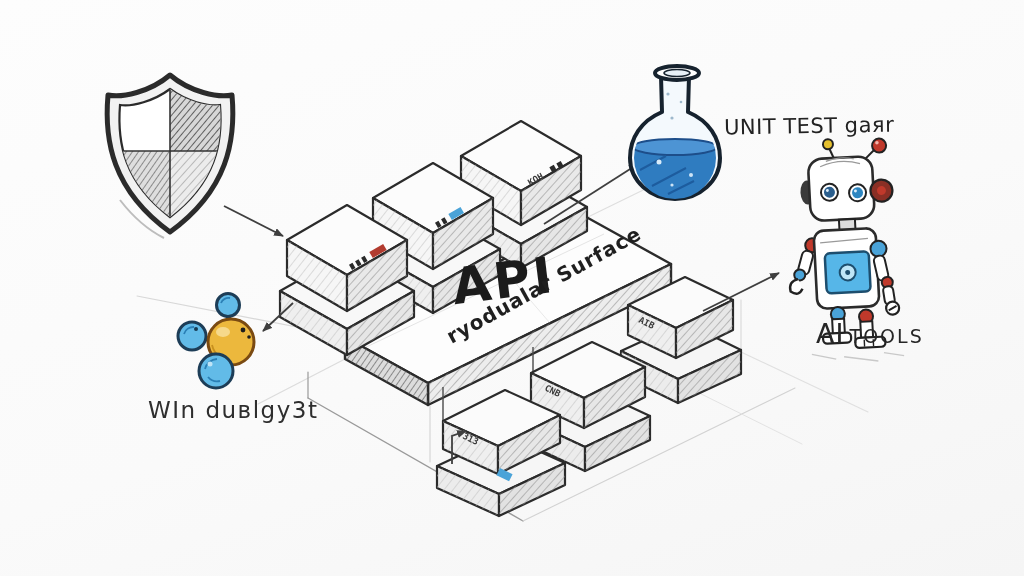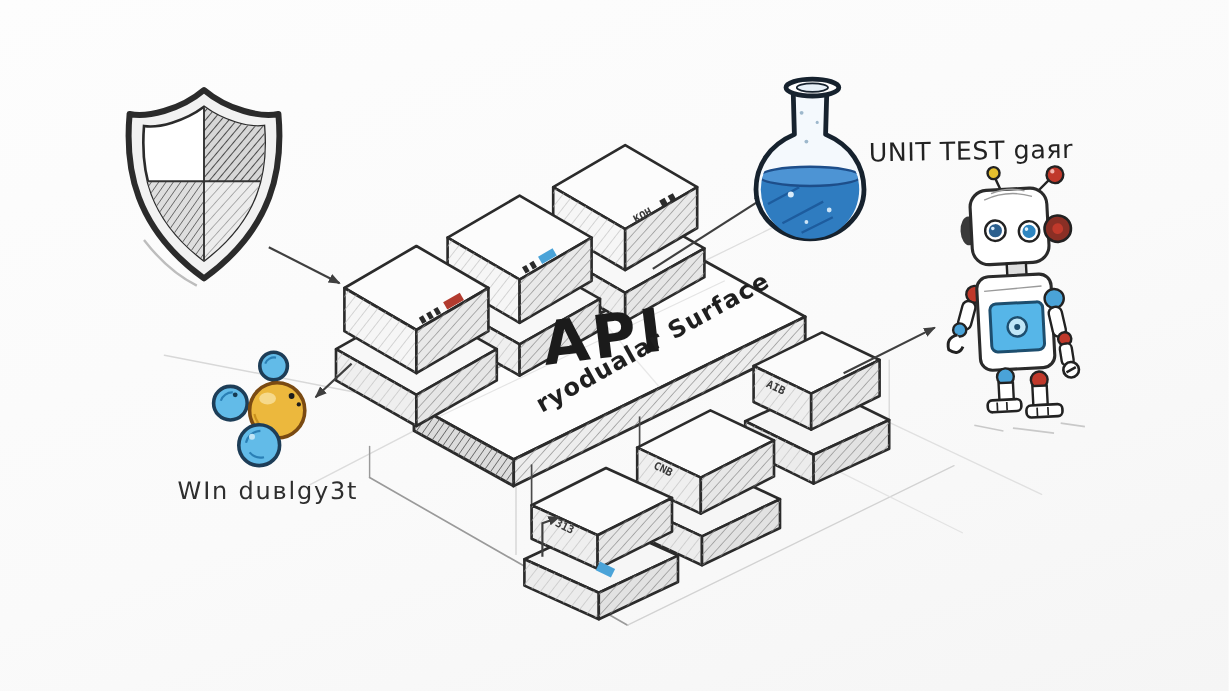--- a/index.html
+++ b/index.html
@@ -15,21 +15,21 @@
     color:#1b1b1b;transform:rotate(-7deg);
   }
   .api-subtitle{
     left:448px;top:326px;font-size:20px;font-weight:600;letter-spacing:1px;
     color:#1f1f1f;transform:rotate(-29deg);transform-origin:left center;
   }
   .unit-test{left:724px;top:114px;font-size:21px;letter-spacing:.5px;transform:rotate(-1deg);}
   .ai-tools{left:816px;top:318px;}
   .ai-tools .ai-main{font-size:27px;letter-spacing:1px;color:#262626;}
   .ai-tools .ai-sub{font-size:19px;letter-spacing:2px;color:#262626;}
-  .molecule-lbl{left:148px;top:397px;font-size:20px;letter-spacing:1.5px;color:#2e2e2e;}
+  .molecule-lbl{left:148px;top:397px;font-size:23px;letter-spacing:1.5px;color:#2e2e2e;}
 </style>
 </head>
 <body>
 
 <div id="stage">
 
 <svg id="art" width="1024" height="576" viewBox="0 0 1024 576">
   <defs>
     <pattern id="hDark" patternUnits="userSpaceOnUse" width="5" height="5" patternTransform="rotate(40)">
       <line x1="0" y1="0" x2="0" y2="5" stroke="#4a4a4a" stroke-width="1.7"></line>
@@ -298,15 +298,19 @@
     <rect x="856" y="322" width="12" height="16" fill="#fff" stroke="#222" stroke-width="2"></rect>
     <rect x="850" y="338" width="30" height="10" rx="4" fill="#fff" stroke="#222" stroke-width="2.2"></rect>
     <line x1="859" y1="340" x2="859" y2="347" stroke="#222" stroke-width="1.4"></line>
     <line x1="868" y1="340" x2="868" y2="347" stroke="#222" stroke-width="1.4"></line>
   </g>
 </svg>
 
   <div class="lbl api-title">API</div>
   <div class="lbl api-subtitle">ryodualar Surface</div>
   <div class="lbl unit-test">UNIT TEST gaяr</div>
+  <div class="lbl ai-tools">
+    <span class="ai-main">AI</span>
+    <span class="ai-sub">TOOLS</span>
+  </div>
   <div class="lbl molecule-lbl">WIn duвlgy3t</div>
 
 </div>
 
 </body></html>

